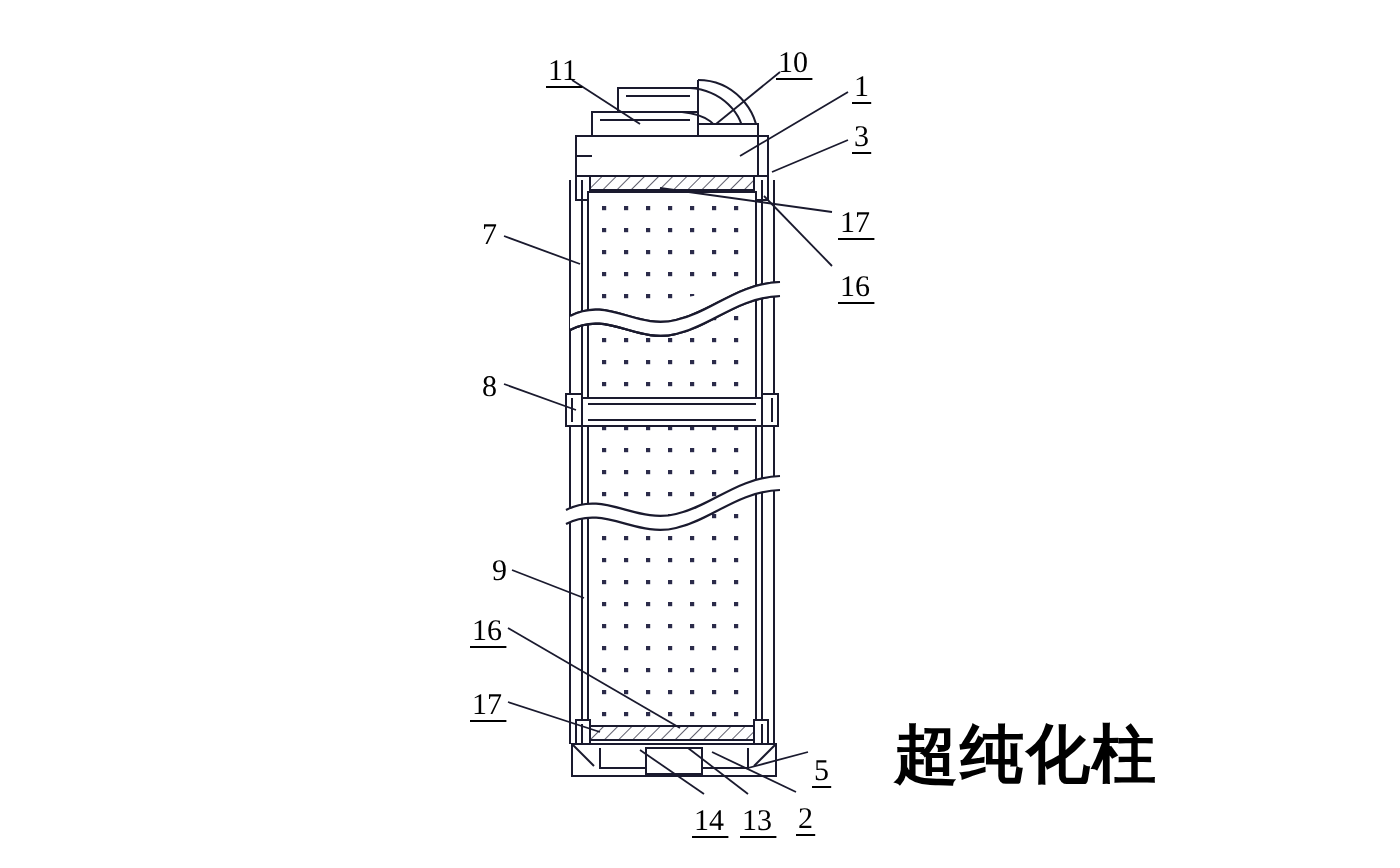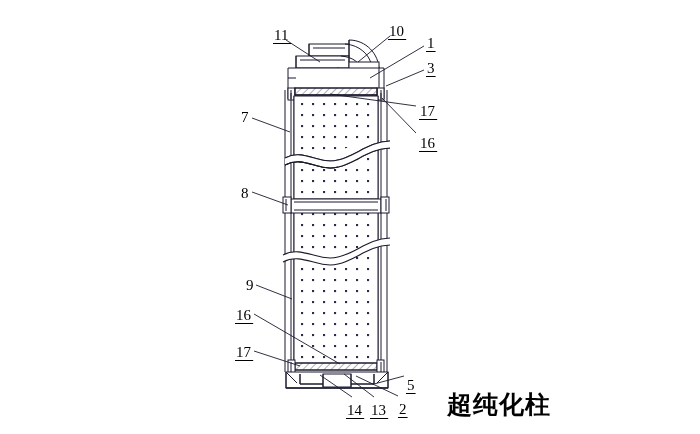--- a/index.html
+++ b/index.html
@@ -23,27 +23,26 @@
     left: 0;
     top: 0;
     width: 700px;
     height: 434px;
   }
   .cn-caption {
     position: absolute;
     left: 447px;
     top: 357px;
     font-family: "DejaVu Sans", sans-serif;
-    font-size: 25px;
+    font-size: 32px;
     font-weight: bold;
     color: #000000;
     letter-spacing: 1px;
     line-height: 40px;
     white-space: nowrap;
-    margin-top: 28px;
   }
 </style>
 </head>
 <body>
 
 <div id="canvas">
 
   <svg id="drawing-svg" viewBox="0 0 700 434">
     <defs>
 

